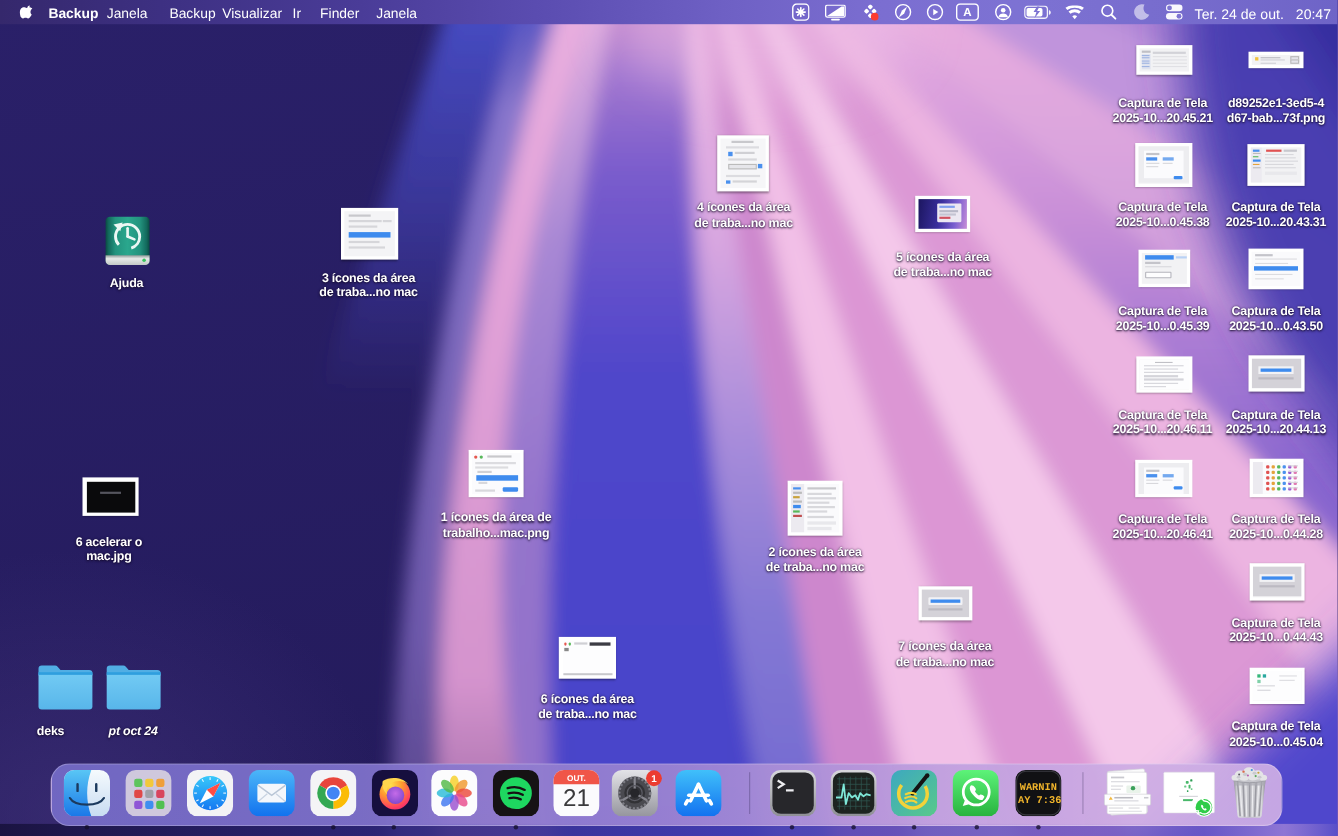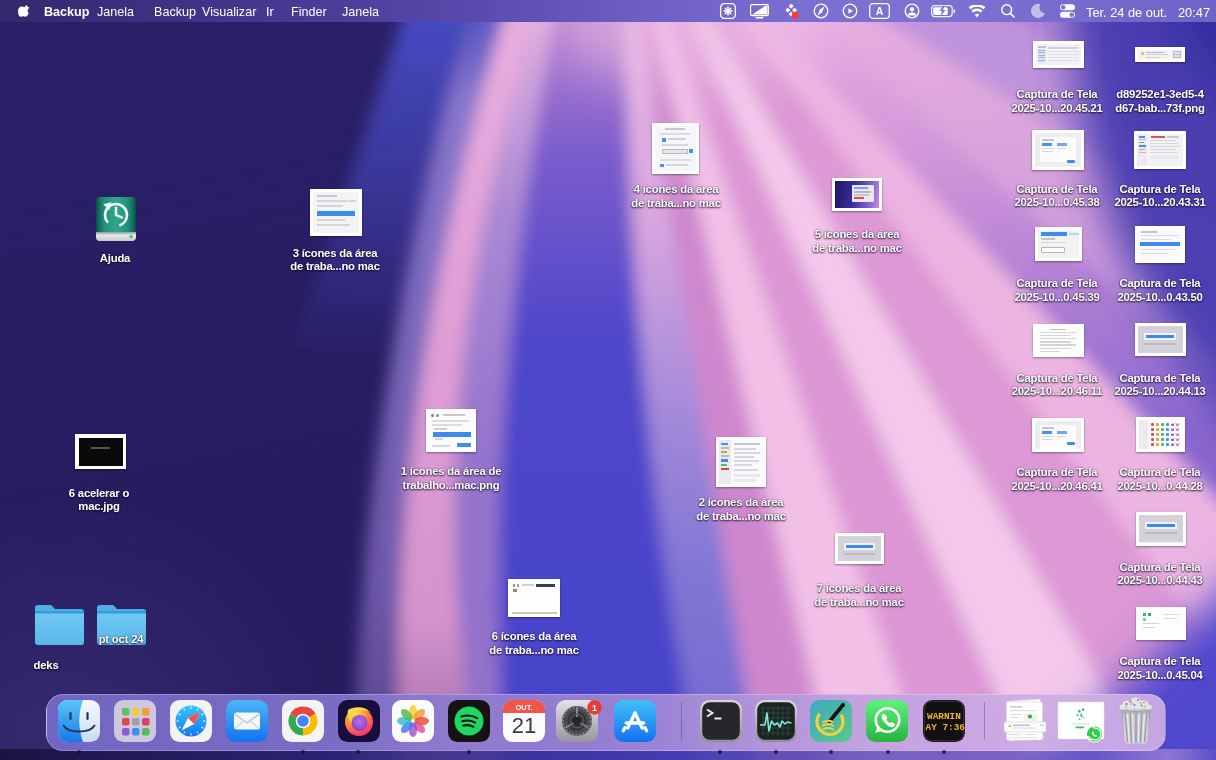--- a/index.html
+++ b/index.html
@@ -365,21 +365,21 @@
 <path d="M2 6 a3 3 0 0 1 3-3 h12 a3 3 0 0 1 2.4 1.2 L22 7 h26 a3 3 0 0 1 3 3 v2 H2 Z" fill="#51aee4"></path>
 <rect x="2" y="9" width="49" height="34" rx="3" fill="url(#fold)"></rect>
 <rect x="2" y="9" width="49" height="2.5" fill="#2f9ede"></rect>
 </svg>
 <div class="lbl" style="left:6px;top:659px;width:80px;">deks</div>
 <svg style="position:absolute;left:95px;top:602px" width="53" height="46" viewBox="0 0 53 46">
 <path d="M2 6 a3 3 0 0 1 3-3 h12 a3 3 0 0 1 2.4 1.2 L22 7 h26 a3 3 0 0 1 3 3 v2 H2 Z" fill="#51aee4"></path>
 <rect x="2" y="9" width="49" height="34" rx="3" fill="url(#fold)"></rect>
 <rect x="2" y="9" width="49" height="2.5" fill="#2f9ede"></rect>
 </svg>
-<div class="lbl" style="left:81px;top:633px;width:80px;">pt oct 24</div>
+<div class="lbl" style="left:81px;top:659px;width:80px;font-style:italic;">pt oct 24</div>
 <div class="thumb" style="left:1033px;top:41px;width:51px;height:27px;">
     <div style="left:3px;top:3px;right:3px;bottom:3px;background:#f2f2f4;">
       <div style="position:absolute;left:2px;top:2px;width:8px;height:1.5px;background:#c0c0c6;"></div>
       <div style="position:absolute;left:2px;top:5px;width:8px;height:14px;background:#dfe3ef;"></div>
       <div style="position:absolute;left:2px;top:5.5px;width:7px;height:1.2px;background:#9fb4e2;"></div>
       <div style="position:absolute;left:2px;top:8.1px;width:7px;height:1.2px;background:#9fb4e2;"></div>
       <div style="position:absolute;left:2px;top:10.7px;width:7px;height:1.2px;background:#9fb4e2;"></div>
       <div style="position:absolute;left:2px;top:13.3px;width:7px;height:1.2px;background:#9fb4e2;"></div>
       <div style="position:absolute;left:2px;top:15.9px;width:7px;height:1.2px;background:#9fb4e2;"></div>
       <div style="position:absolute;left:12px;top:3px;width:30px;height:1.8px;background:#d2d2d8;"></div>

